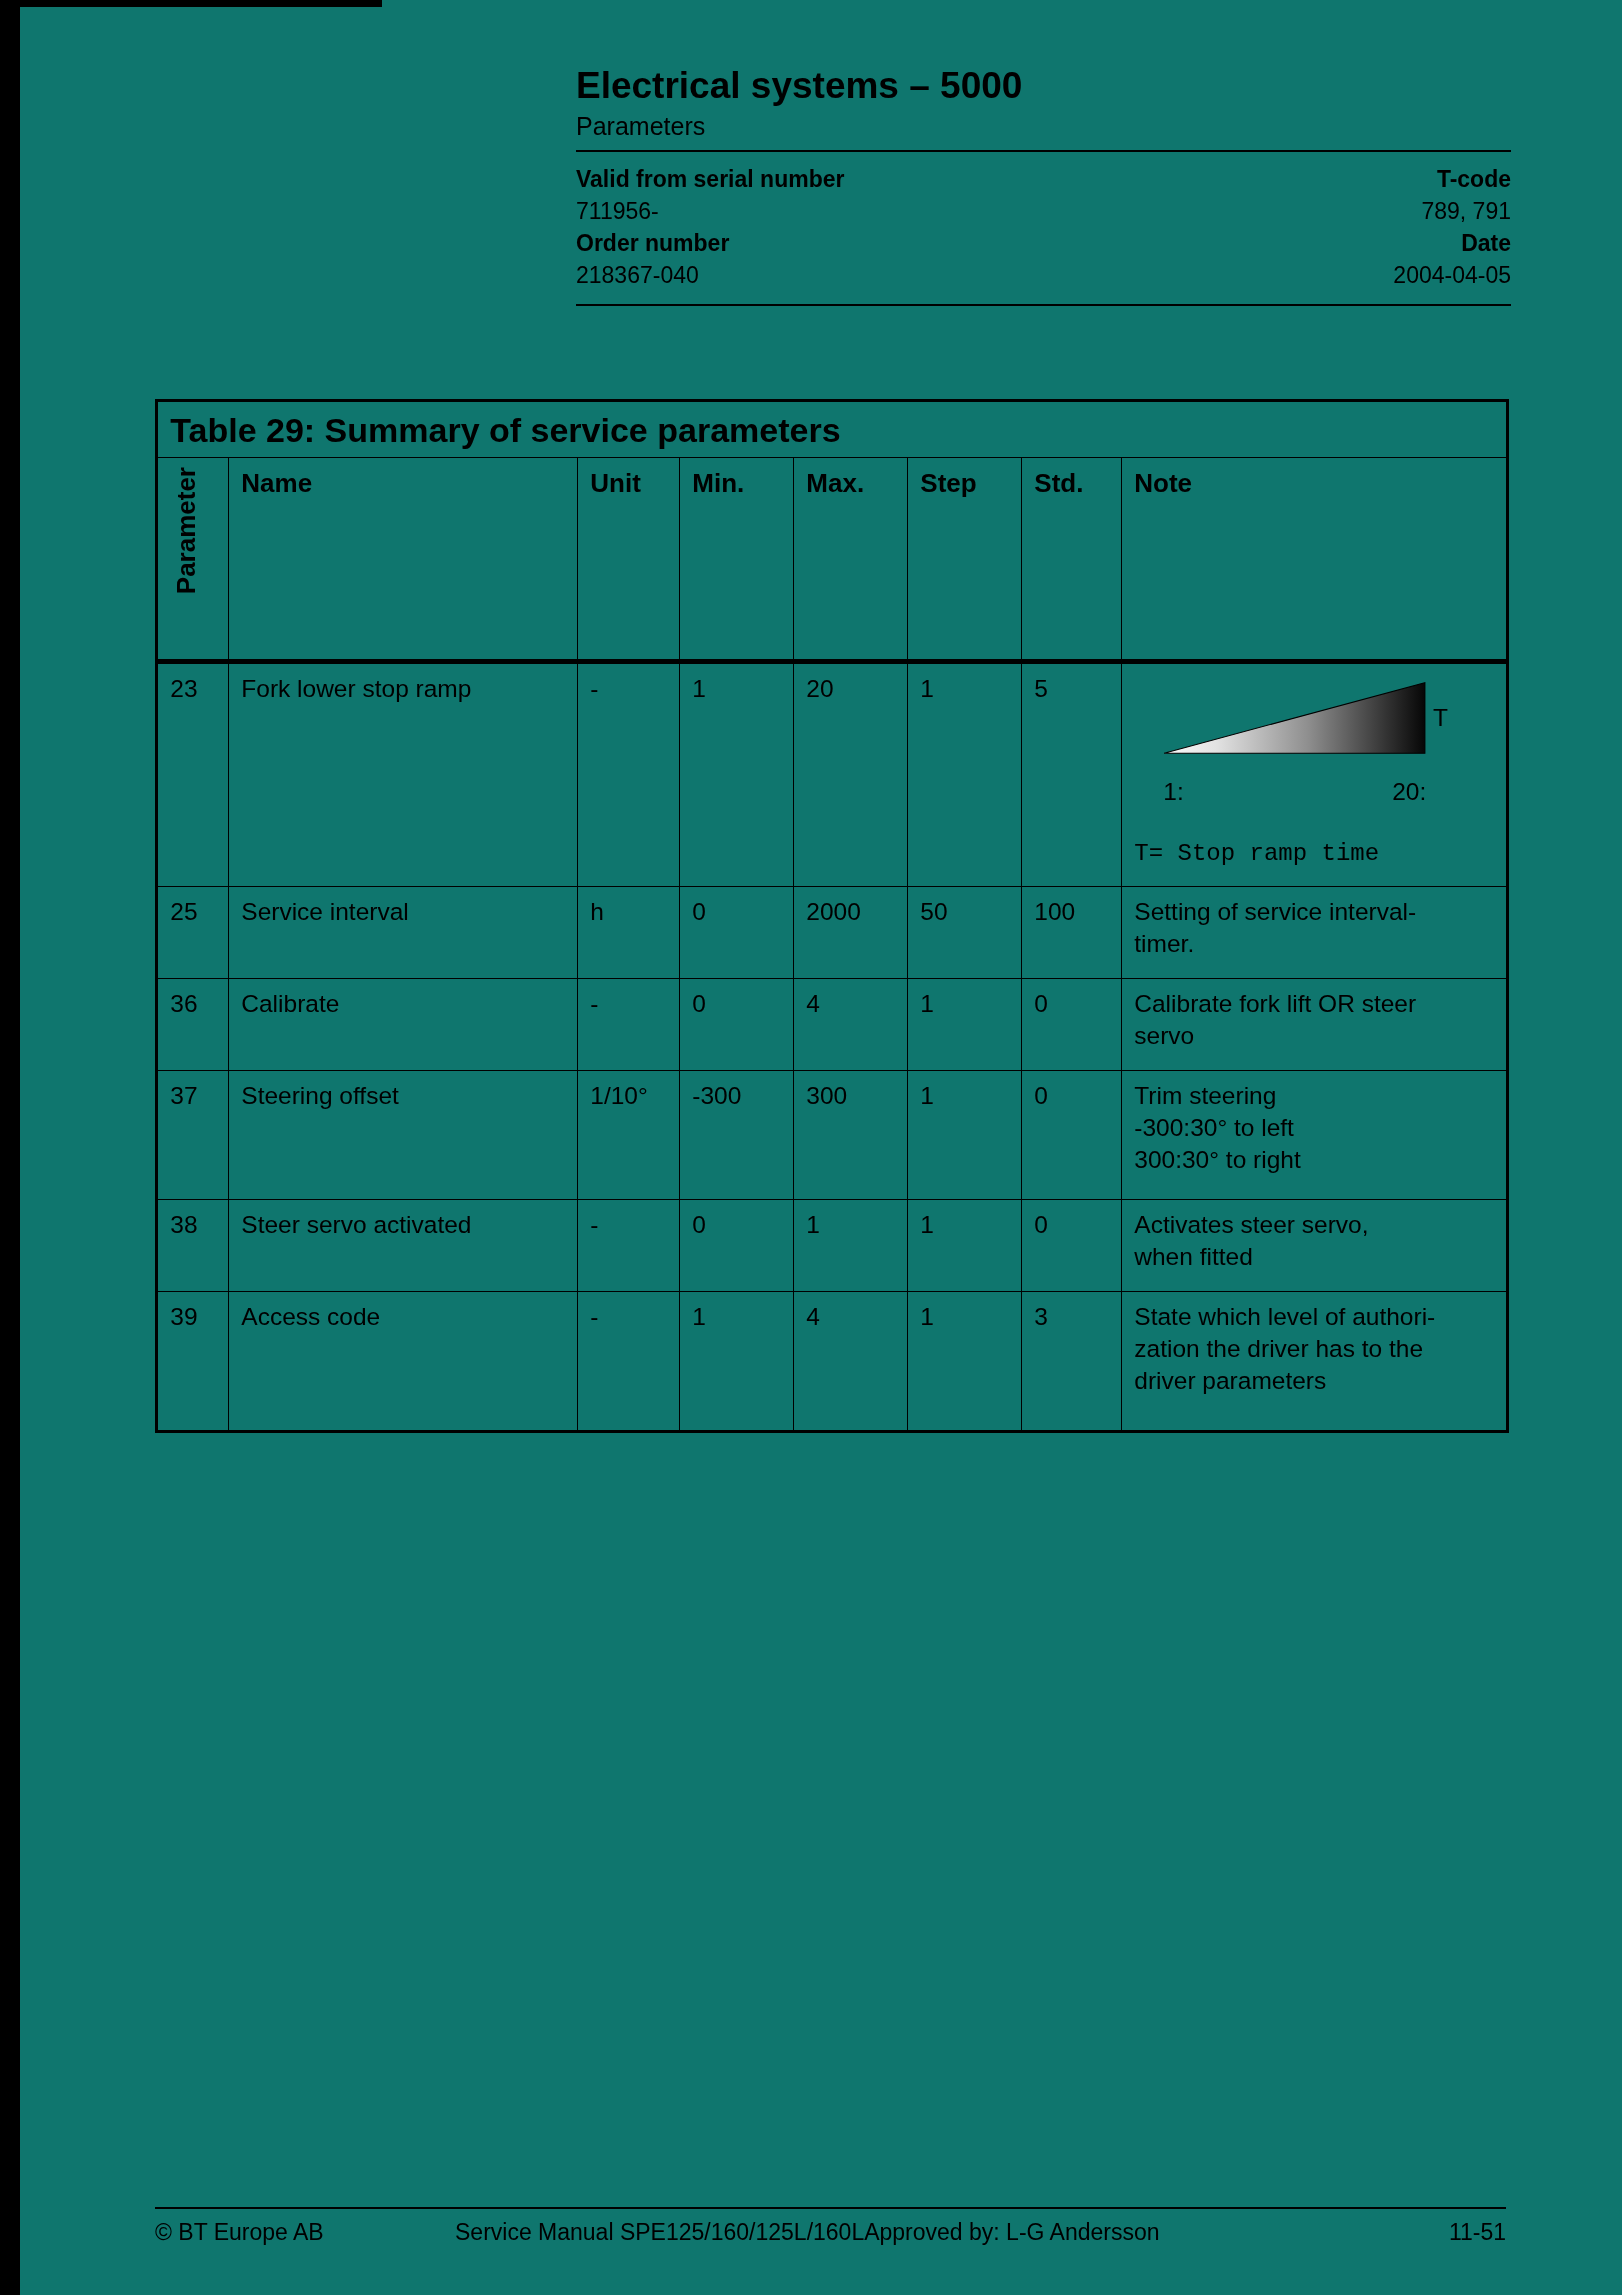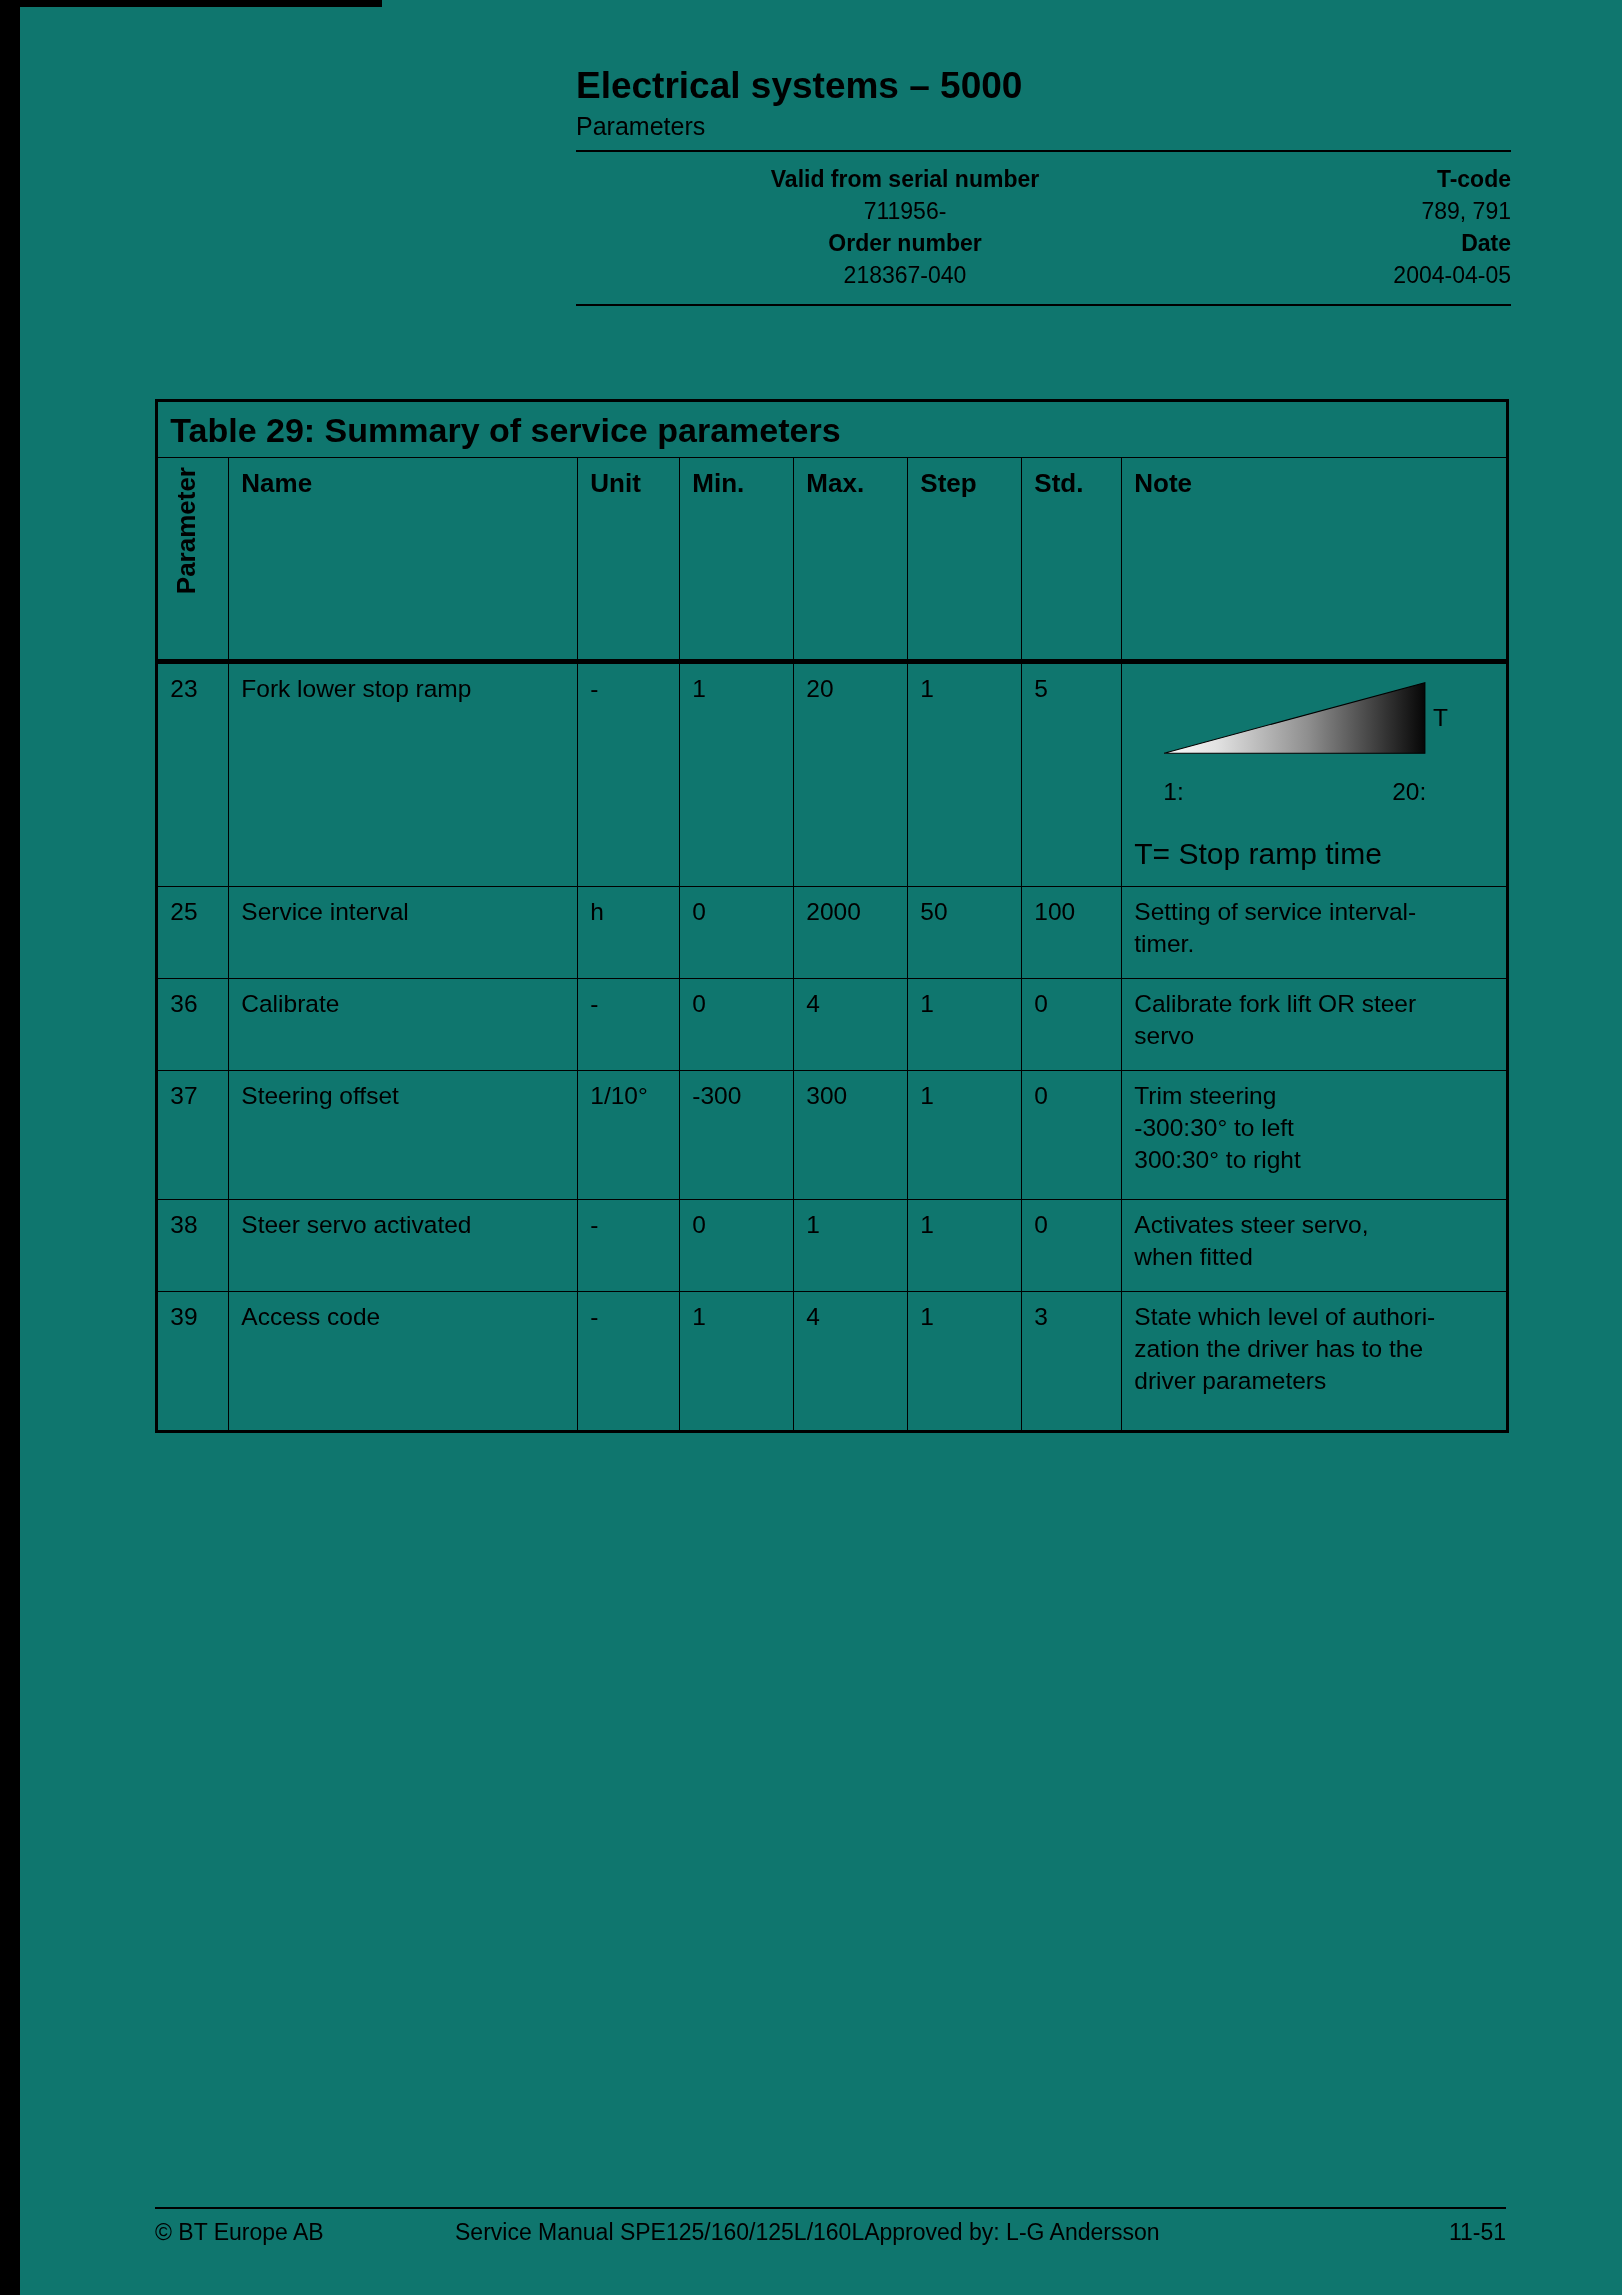--- a/index.html
+++ b/index.html
@@ -11,21 +11,21 @@
   }
   .scan-edge-left { position:absolute; left:0; top:0; width:20.4px; height:2295px; background:#000; }
   .scan-edge-top  { position:absolute; left:0; top:0; width:382px; height:6.8px; background:#000; }
 
   
   .doc-header { position:absolute; left:576px; top:65px; width:935px; }
   .doc-title    { font-size:37px; font-weight:bold; line-height:42px; }
   .doc-subtitle { font-size:25px; line-height:31px; margin-top:4.1px; }
   .rule { border-top:2.7px solid #000; margin-top:8.2px; }
   .meta { display:flex; margin-top:11px; font-size:23px; line-height:32px; }
-  .meta-col-left  { width:658px;text-align:center; }
+  .meta-col-left  { width:658px; }
   .meta-col-right { flex:1;text-align:right; }
   .meta-label { font-weight:bold; }
   .meta-rule { border-top:2px solid #000; margin-top:12.3px; }
 
   
   .param-table {
     position:absolute; left:155px; top:399px; width:1351px;
     border-collapse:collapse; table-layout:fixed;
     border:3.4px solid #000;
   }
@@ -51,21 +51,21 @@
   .r4 { height:129px; }
   .r6 { height:140px; }
   .note-cell { white-space:pre-line; }
 
   
   .ramp { white-space:normal; }
   .ramp-top { display:flex; align-items:center; margin-left:29px; margin-top:8.2px; }
   .ramp-svg { display:block; }
   .ramp-t { font-size:24.5px; margin-left:6.8px; }
   .ramp-scale { display:flex; justify-content:space-between; width:263px; margin-left:29px; margin-top:22px; font-size:24.5px; }
-  .ramp-caption { margin-top:30px; font-size:30px; }
+  .ramp-caption { margin-top:30px; font-size:24px;font-family:Liberation Mono, monospace; }
 
   
   .doc-footer {
     position:absolute; left:155px; top:2207px; width:1351px;
     border-top:2px solid #000;
     text-align:center;
   }
   .footer-line { position:relative; height:44px; font-size:23px; padding-top:9.5px; }
   .f-copy { position:absolute; left:0; top:9.5px; }
   .f-mid  { position:absolute; left:300px; top:9.5px; white-space:nowrap; }

